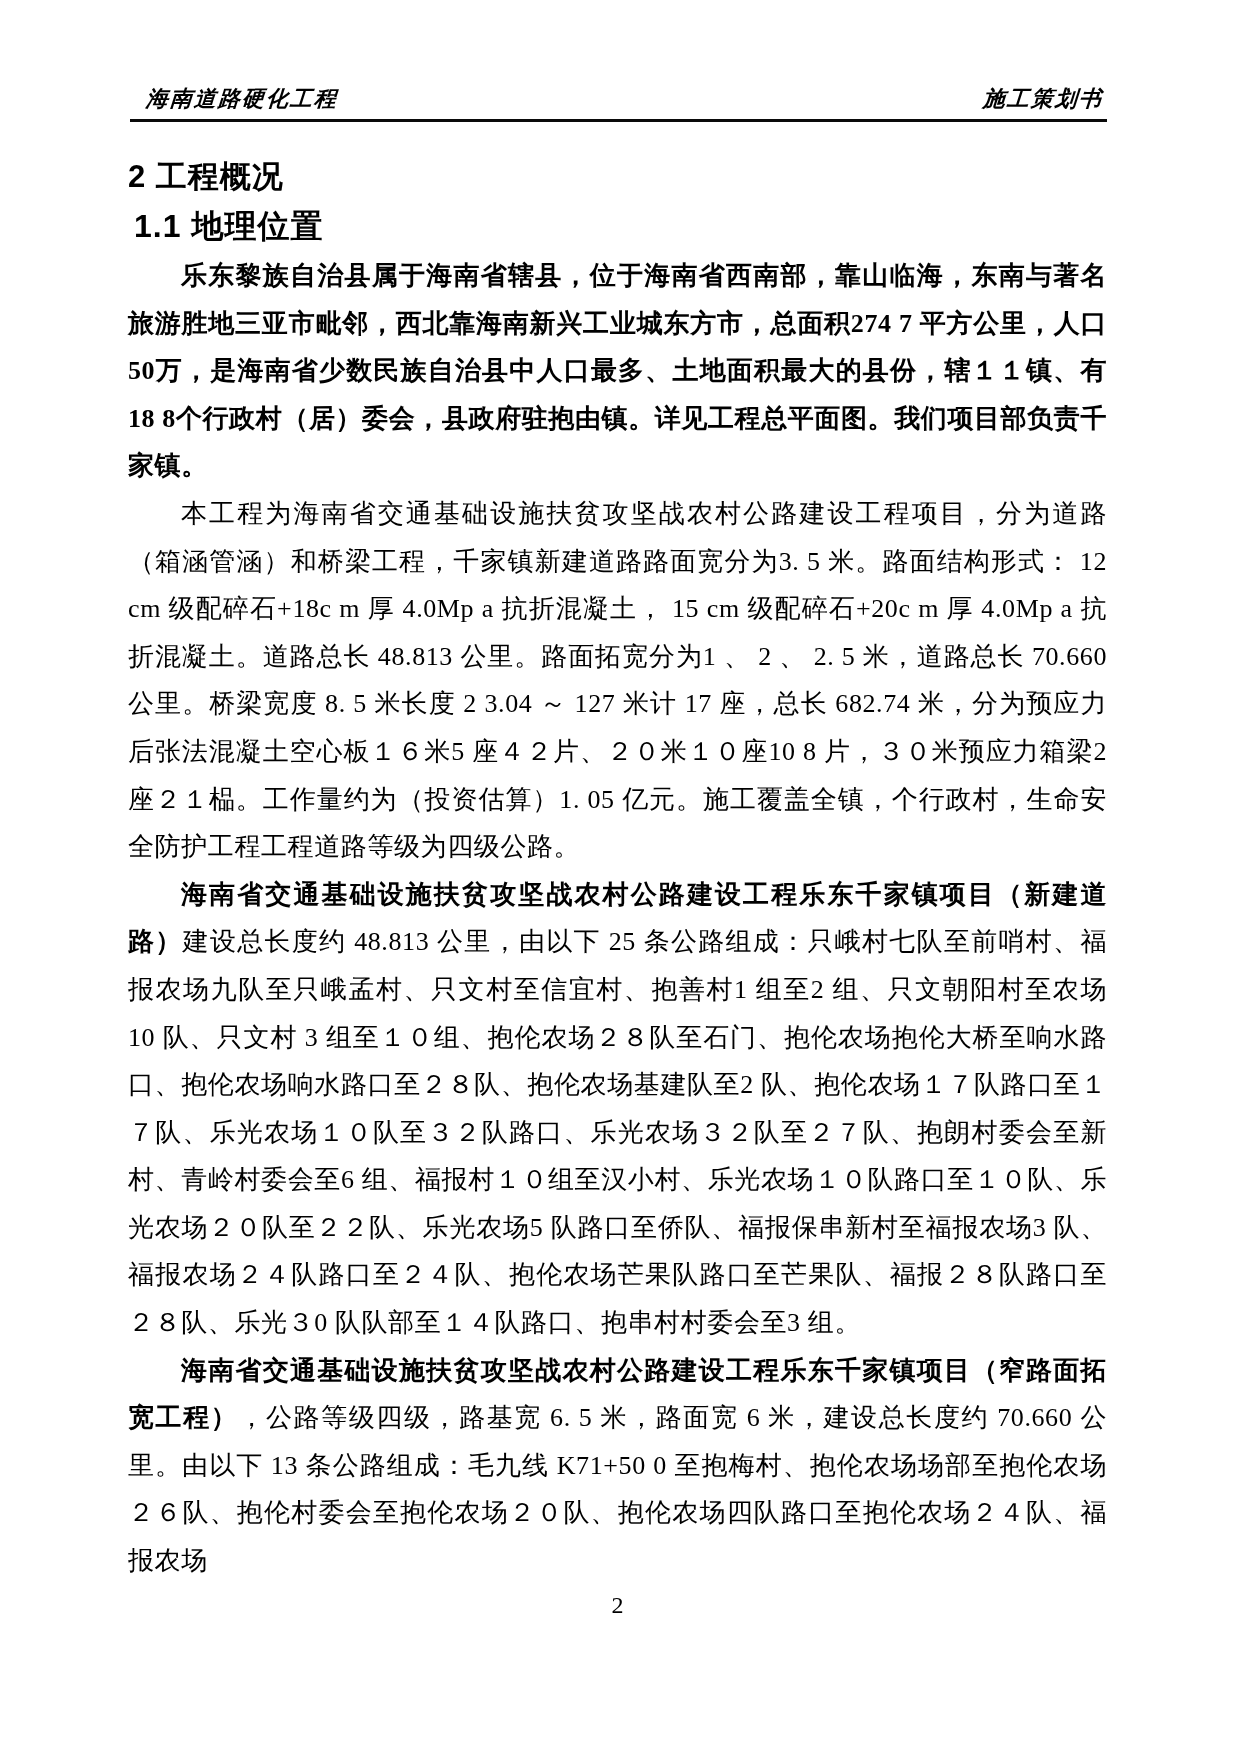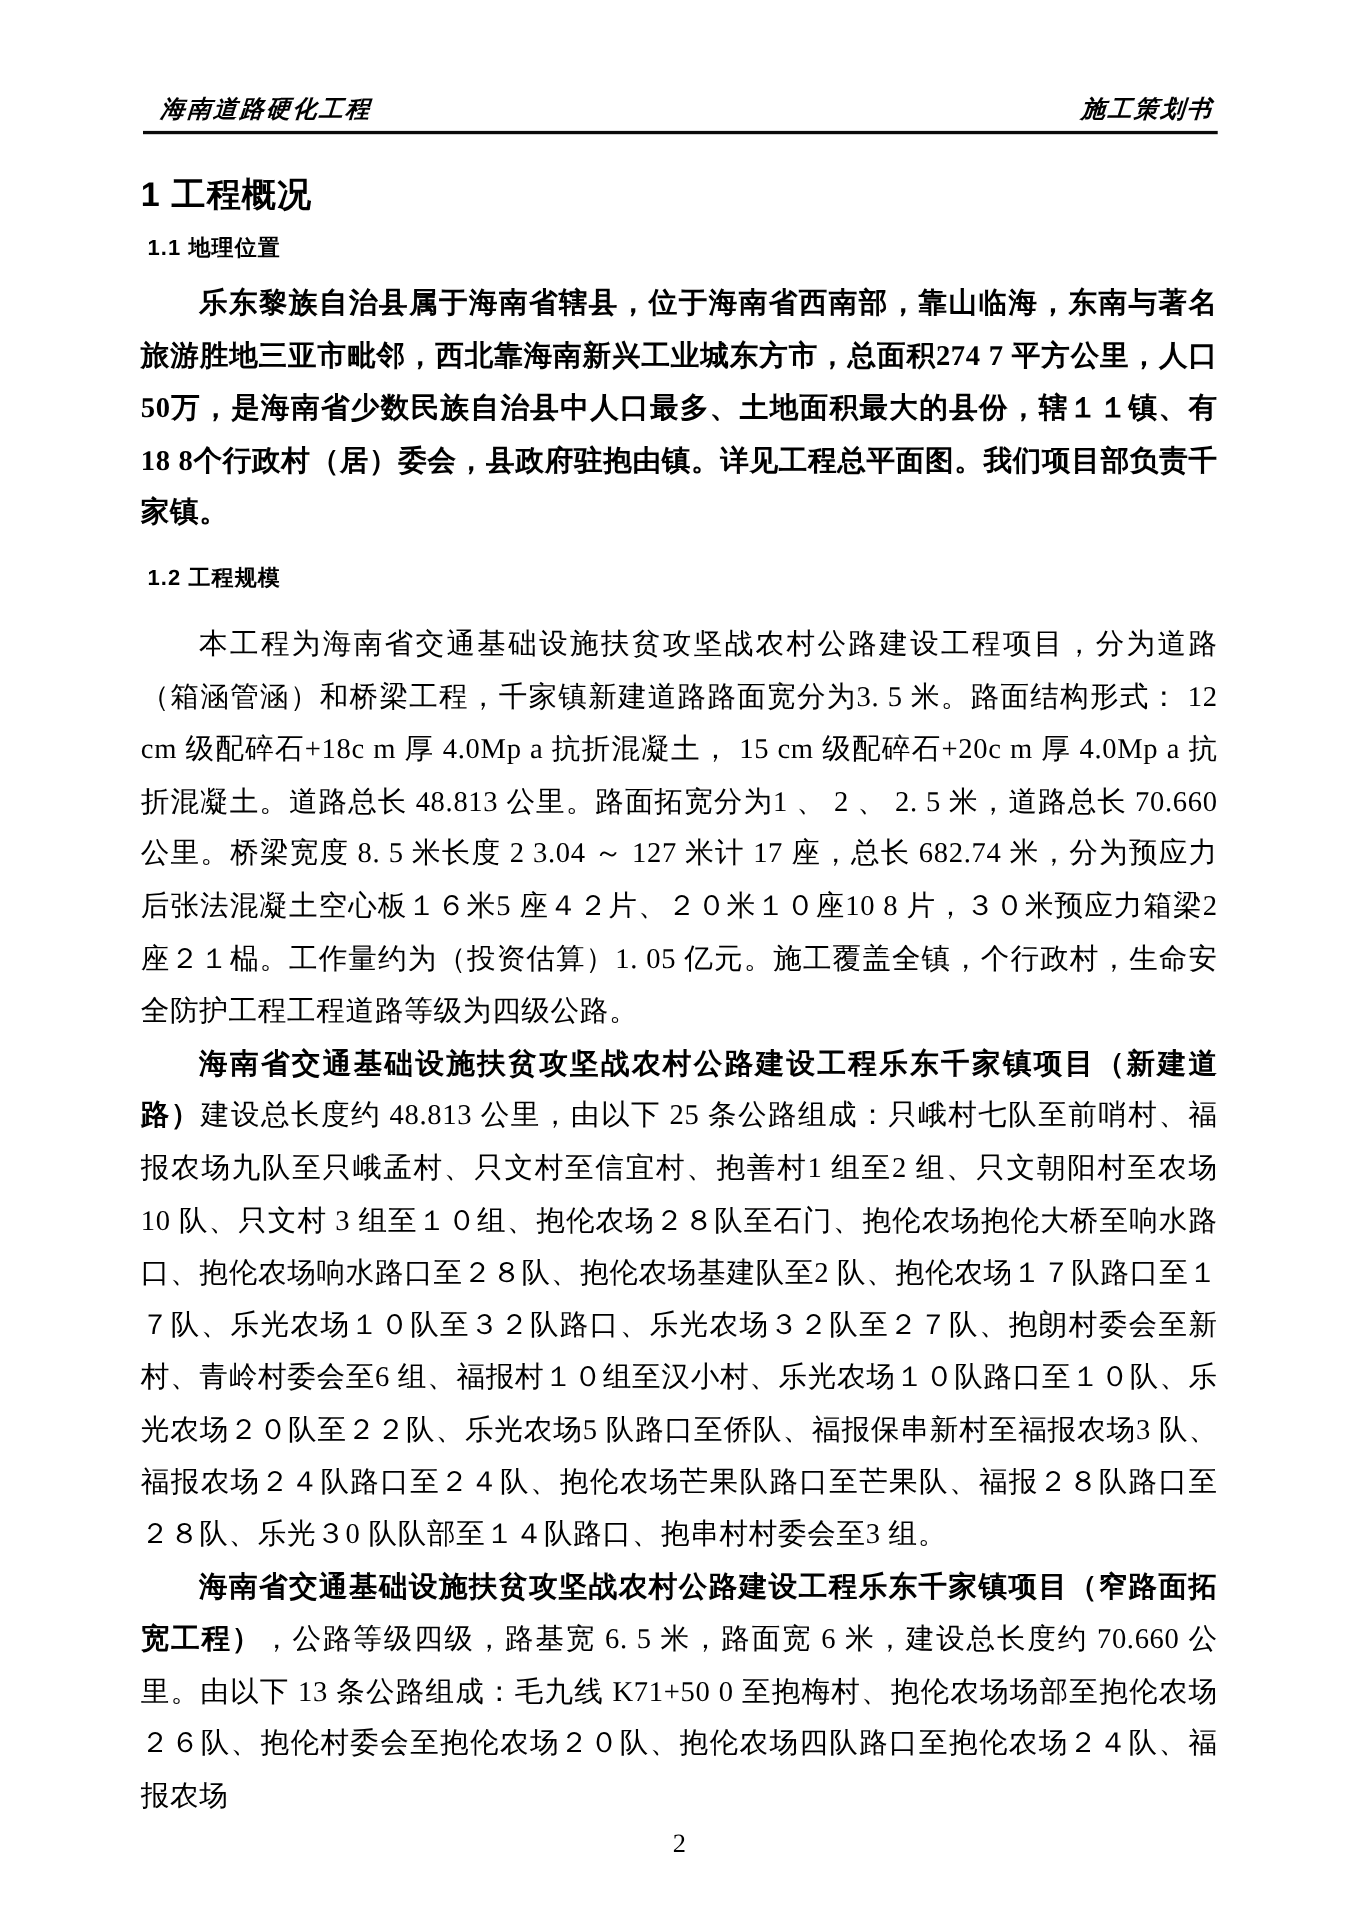--- a/index.html
+++ b/index.html
@@ -42,21 +42,21 @@
     font-family: "Liberation Sans", "DejaVu Sans", sans-serif;
     font-weight: 700;
     font-size: 31px;
     line-height: 42px;
     letter-spacing: 1px;
     margin: 34px 0 0 0;
   }
   .h-section {
     font-family: "Liberation Sans", "DejaVu Sans", sans-serif;
     font-weight: 700;
-    font-size: 20px;
+    font-size: 32px;
     line-height: 40px;
     letter-spacing: 1px;
     margin: 8px 0 0 6px;
   }
   .h-section.second {
     margin-top: 16px;
     margin-bottom: 16px;
   }
   .body-p {
     font-size: 26px;
@@ -88,27 +88,26 @@
 
 <div class="page">
 
   <header class="doc-header">
     <span class="kai">海南道路硬化工程</span>
     <span class="kai">施工策划书</span>
   </header>
 
   <main class="doc-body">
 
-    <h1 class="h-chapter">1 工程概况</h1>
+    <h1 class="h-chapter">2 工程概况</h1>
 
     <h2 class="h-section">1.1 地理位置</h2>
 
     <p class="body-p first-after-heading">乐东黎族自治县属于海南省辖县，位于海南省西南部，靠山临海，东南与著名旅游胜地三亚市毗邻，西北靠海南新兴工业城东方市，总面积274 7 平方公里，人口50万，是海南省少数民族自治县中人口最多、土地面积最大的县份，辖１１镇、有18 8个行政村（居）委会，县政府驻抱由镇。详见工程总平面图。我们项目部负责千家镇。</p>
 
-    <h2 class="h-section second">1.2 工程规模</h2>
 
     <p class="body-p">本工程为海南省交通基础设施扶贫攻坚战农村公路建设工程项目，分为道路（箱涵管涵）和桥梁工程，千家镇新建道路路面宽分为3. 5 米。路面结构形式： 12 cm 级配碎石+18c m 厚 4.0Mp a 抗折混凝土， 15 cm 级配碎石+20c m 厚 4.0Mp a 抗折混凝土。道路总长 48.813 公里。路面拓宽分为1 、 2 、 2. 5 米，道路总长 70.660 公里。桥梁宽度 8. 5 米长度 2 3.04 ～ 127 米计 17 座，总长 682.74 米，分为预应力后张法混凝土空心板１６米5 座４２片、２０米１０座10 8 片，３０米预应力箱梁2 座２１榀。工作量约为（投资估算）1. 05 亿元。施工覆盖全镇，个行政村，生命安全防护工程工程道路等级为四级公路。</p>
 
     <p class="body-p"><b class="lead">海南省交通基础设施扶贫攻坚战农村公路建设工程乐东千家镇项目（新建道路）</b><span>建设总长度约 48.813 公里，由以下 25 条公路组成：只峨村七队至前哨村、福报农场九队至只峨孟村、只文村至信宜村、抱善村1 组至2 组、只文朝阳村至农场 10 队、只文村 3 组至１０组、抱伦农场２８队至石门、抱伦农场抱伦大桥至响水路口、抱伦农场响水路口至２８队、抱伦农场基建队至2 队、抱伦农场１７队路口至１７队、乐光农场１０队至３２队路口、乐光农场３２队至２７队、抱朗村委会至新村、青岭村委会至6 组、福报村１０组至汉小村、乐光农场１０队路口至１０队、乐光农场２０队至２２队、乐光农场5 队路口至侨队、福报保串新村至福报农场3 队、福报农场２４队路口至２４队、抱伦农场芒果队路口至芒果队、福报２８队路口至２８队、乐光３0 队队部至１４队路口、抱串村村委会至3 组。</span></p>
 
     <p class="body-p"><b class="lead">海南省交通基础设施扶贫攻坚战农村公路建设工程乐东千家镇项目（窄路面拓宽工程）</b><span>，公路等级四级，路基宽 6. 5 米，路面宽 6 米，建设总长度约 70.660 公里。由以下 13 条公路组成：毛九线 K71+50 0 至抱梅村、抱伦农场场部至抱伦农场２６队、抱伦村委会至抱伦农场２０队、抱伦农场四队路口至抱伦农场２４队、福报农场</span></p>
 
     <div class="doc-footer">
       <span>2</span>
     </div>

